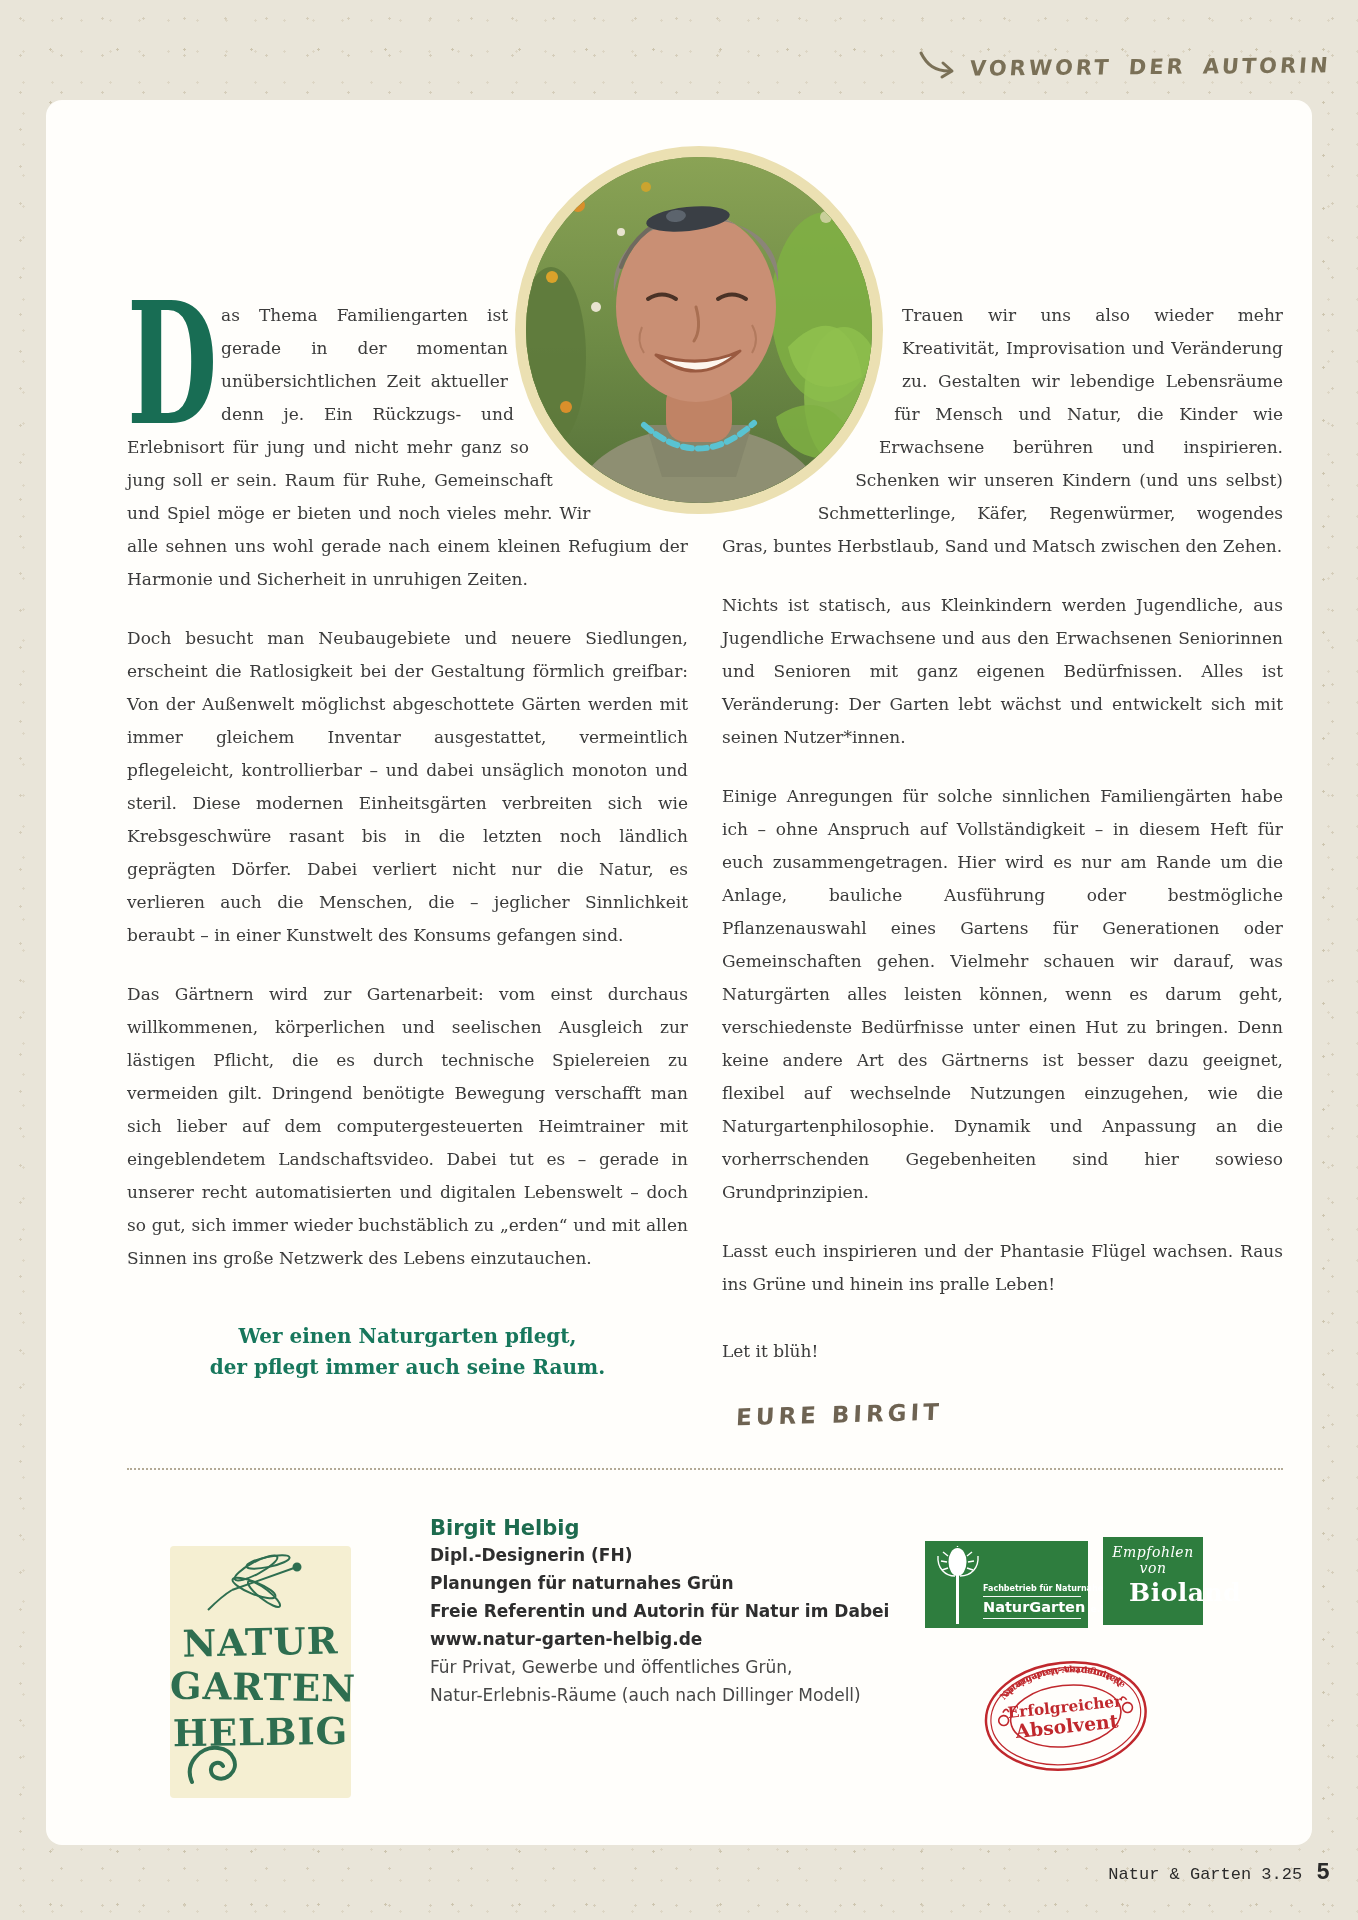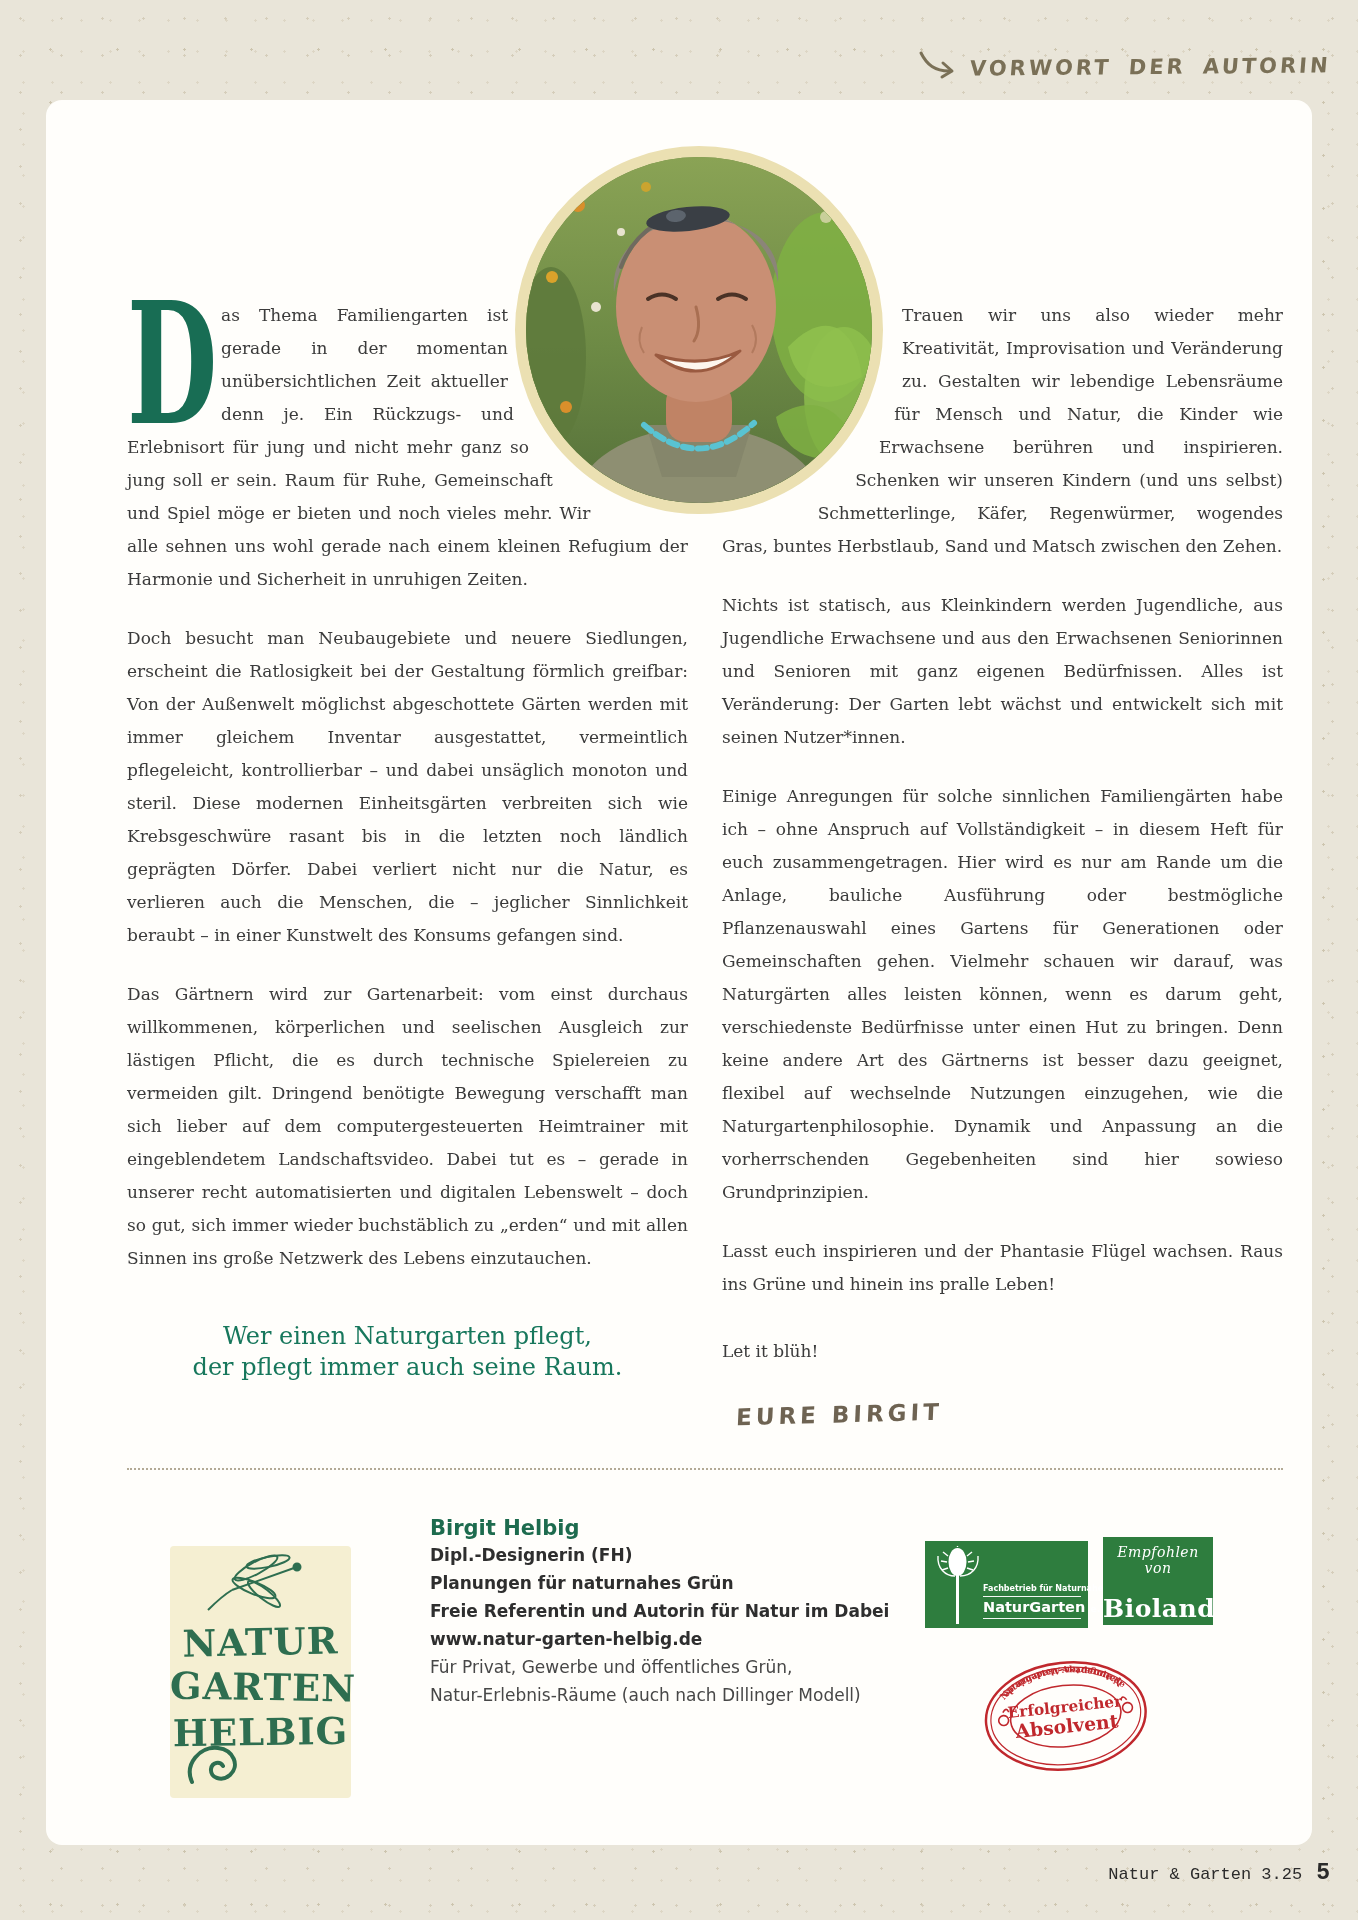--- a/index.html
+++ b/index.html
@@ -26,22 +26,22 @@
     border-radius:50%; border:11px solid #ebe0b2; overflow:hidden; background:#6d8a45;}
   
   .columns{position:absolute; left:127px; top:299px; width:1156px; display:flex; gap:34px;
     color:#3b3b3b; font-size:17px; line-height:33px; text-align:justify; hyphens:auto;}
   .col{width:561px;}
   .spacer-left{float:right; width:180px; height:216px; shape-outside:circle(202px at 196px 31px);}
   .spacer-right{float:left; width:180px; height:216px; shape-outside:circle(202px at -18px 31px);}
   .col p{margin:0 0 26px 0;}
   .dropcap{float:left; width:84px; height:126px; color:#186d54; font-size:168px; line-height:118px;
     font-weight:bold; transform:scaleX(.62); transform-origin:0 62%; margin:6px 10px 0 0;}
-  .pullquote{margin-top:46px; text-align:center; color:#17775c; font-weight:normal;
-    font-size:24px; line-height:31px;}
+  .pullquote{margin-top:46px; text-align:center; color:#17775c; font-weight:bold;
+    font-size:20px; line-height:31px;}
   .letit{margin-top:34px !important;}
   .signature{margin:20px 0 0 14px; font-family:"DejaVu Sans", sans-serif; font-weight:bold;
     font-size:23px; letter-spacing:4px; color:#6e6352; transform:rotate(-1.5deg) skewX(-4deg);}
   
   .dotted-line{position:absolute; left:127px; top:1468px; width:1156px; height:0;
     border-top:2px dotted #b3aa96;}
   .logo-box{position:absolute; left:170px; top:1546px; width:181px; height:252px;
     background:#f5efd2; border-radius:4px;}
   .logo-text{position:absolute; top:74px; left:0; right:0; text-align:center;
     color:#2e6e50; font-weight:bold; font-size:37px; line-height:45px; letter-spacing:1px;}
@@ -54,24 +54,24 @@
   .author-name{font-size:21px; font-weight:bold; color:#1d6b4e; margin-bottom:1px;}
   .info-bold{font-size:17px; line-height:28px; font-weight:bold; color:#2e2e2e;}
   .info-reg{font-size:17px; line-height:28px; color:#474747;}
   .ng-box{position:absolute; left:925px; top:1541px; width:163px; height:87px; background:#2e7d3e;}
   .ng-text{position:absolute; left:58px; right:7px; bottom:9px; color:#fff;
     font-family:"DejaVu Sans", sans-serif;}
   .ng-small{font-size:8px; font-weight:bold; margin-bottom:3px; white-space:nowrap;}
   .ng-main{font-size:14.5px; font-weight:bold; border-top:1px solid rgba(255,255,255,.95);
     border-bottom:1px solid rgba(255,255,255,.95); padding:2px 0 3px; white-space:nowrap;}
   .ng-main .ev{font-size:9.5px;}
-  .bio-box{position:absolute; left:1103px; top:1537px; width:110px; height:88px; background:#2e7d3e;
+  .bio-box{position:absolute; left:1103px; top:1537px; width:100px; height:88px; background:#2e7d3e;
     color:#fff; text-align:center;}
   .bio-small{font-style:italic; font-size:14px; margin-top:7px; letter-spacing:.5px;}
-  .bio-main{font-weight:bold; font-size:25px; margin-top:18px; letter-spacing:.5px;}
+  .bio-main{font-weight:bold; font-size:25px; margin-top:2px; letter-spacing:.5px;padding-left:26px;}
   .stamp{position:absolute; left:982px; top:1656px; transform:rotate(-6deg);}
   .page-footer{position:absolute; top:1860px; right:28px; text-align:right;
     font-family:Liberation Mono, monospace; color:#2b2b2b;}
   .page-footer .mag{font-size:17px;}
   .page-footer .num{font-size:23px; font-weight:bold; margin-left:14px;}
 </style>
 </head>
 <body>
 
 <div class="page">

